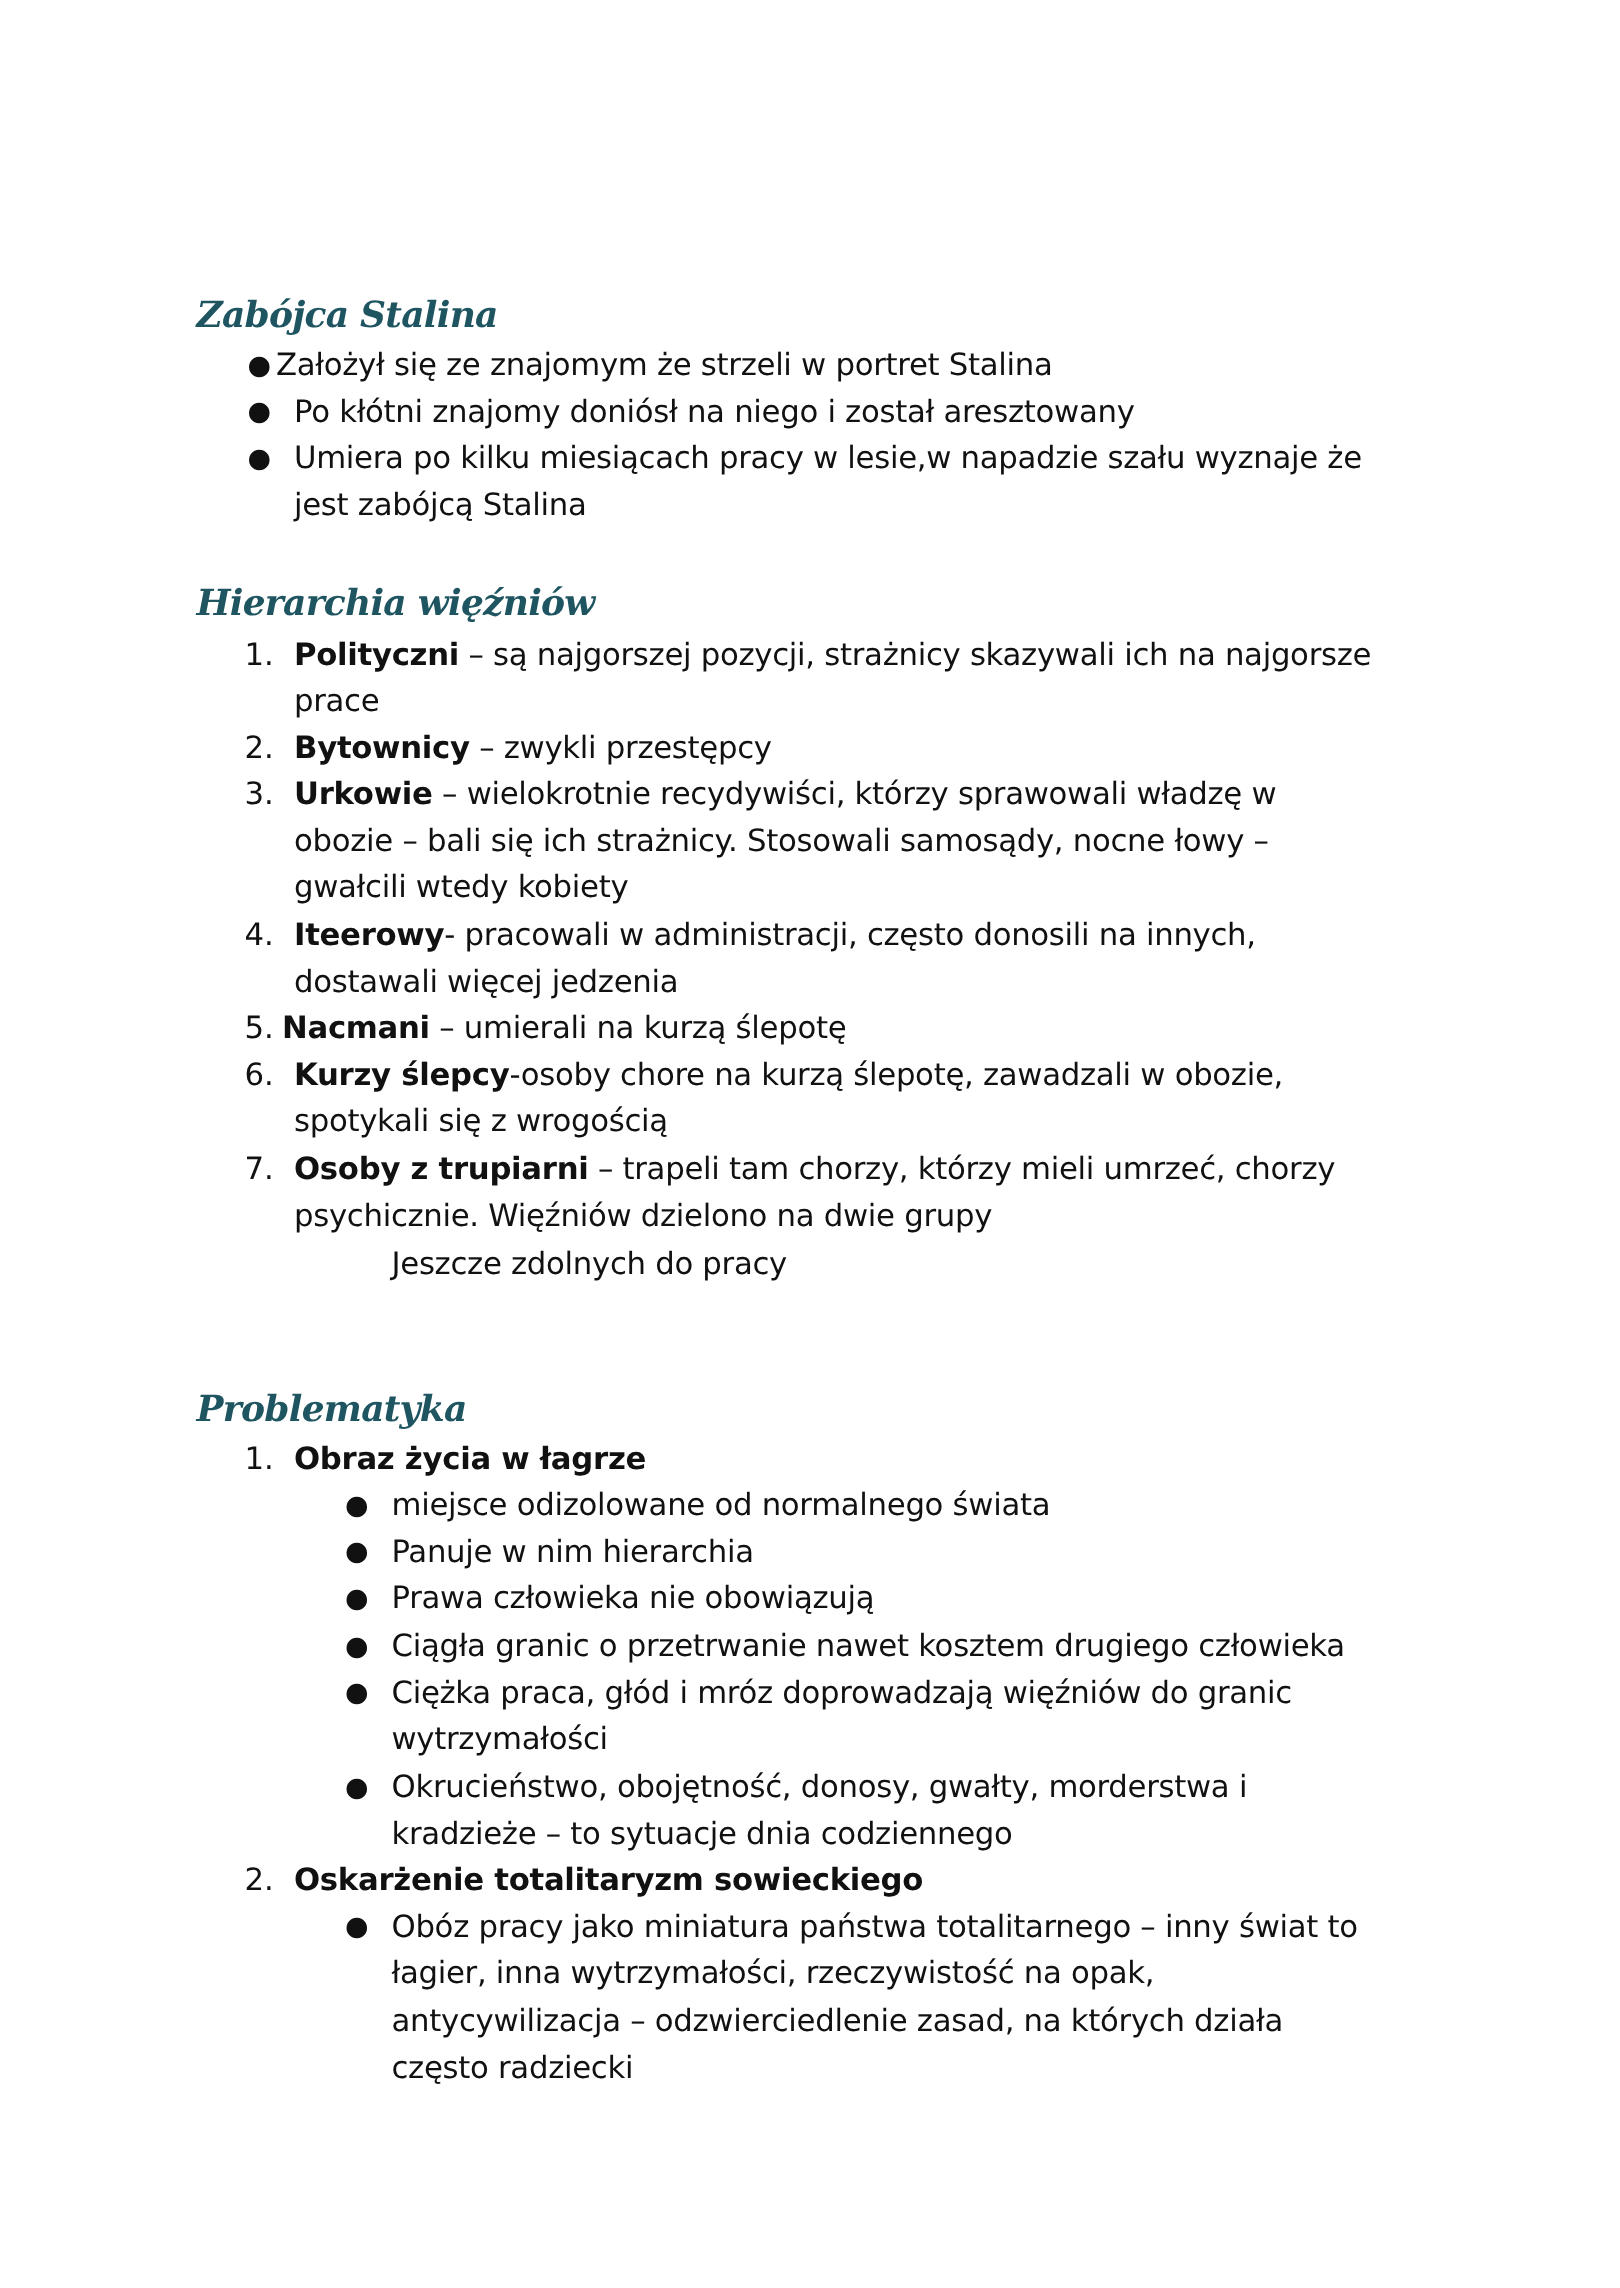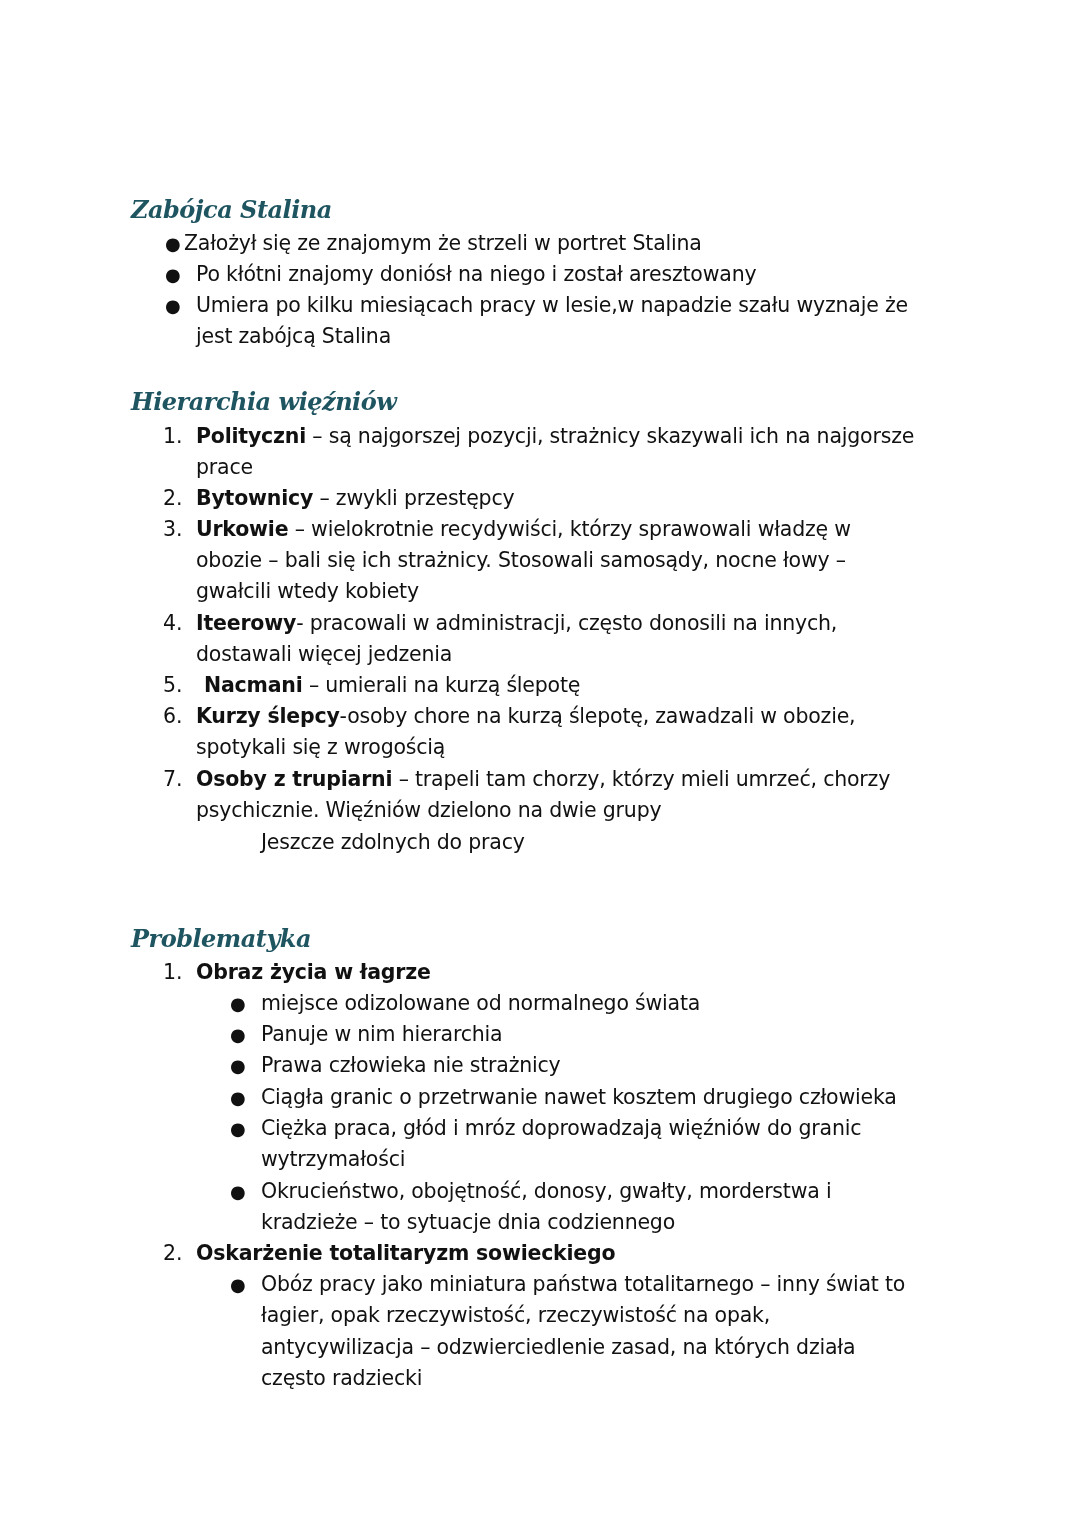--- a/index.html
+++ b/index.html
@@ -51,21 +51,21 @@
   <span class="num" style="left:163px;top:514px">3.</span>
   <span class="line" style="left:196px;top:514px"><b>Urkowie</b><span> – wielokrotnie recydywiści, którzy sprawowali władzę w</span></span>
   <span class="line" style="left:196px;top:545px">obozie – bali się ich strażnicy. Stosowali samosądy, nocne łowy –</span>
   <span class="line" style="left:196px;top:576px">gwałcili wtedy kobiety</span>
 
   <span class="num" style="left:163px;top:608px">4.</span>
   <span class="line" style="left:196px;top:608px"><b>Iteerowy</b><span>- pracowali w administracji, często donosili na innych,</span></span>
   <span class="line" style="left:196px;top:639px">dostawali więcej jedzenia</span>
 
   <span class="num" style="left:163px;top:670px">5.</span>
-  <span class="line" style="left:204px;top:670px"><b>Nacmani</b><span> – umierali na kurzą ślepotę</span></span>
+  <span class="line" style="left:188px;top:670px"><b>Nacmani</b><span> – umierali na kurzą ślepotę</span></span>
 
   <span class="num" style="left:163px;top:701px">6.</span>
   <span class="line" style="left:196px;top:701px"><b>Kurzy ślepcy</b><span>-osoby chore na kurzą ślepotę, zawadzali w obozie,</span></span>
   <span class="line" style="left:196px;top:732px">spotykali się z wrogością</span>
 
   <span class="num" style="left:163px;top:764px">7.</span>
   <span class="line" style="left:196px;top:764px"><b>Osoby z trupiarni</b><span> – trapeli tam chorzy, którzy mieli umrzeć, chorzy</span></span>
   <span class="line" style="left:196px;top:795px">psychicznie. Więźniów dzielono na dwie grupy</span>
 
   <span class="line" style="left:261px;top:827px">Jeszcze zdolnych do pracy</span>
@@ -75,35 +75,35 @@
   <span class="num" style="left:163px;top:957px">1.</span>
   <b class="line" style="left:196px;top:957px">Obraz życia w łagrze</b>
 
   <span class="bul" style="left:230px;top:988px">●</span>
   <span class="line" style="left:261px;top:988px">miejsce odizolowane od normalnego świata</span>
 
   <span class="bul" style="left:230px;top:1019px">●</span>
   <span class="line" style="left:261px;top:1019px">Panuje w nim hierarchia</span>
 
   <span class="bul" style="left:230px;top:1050px">●</span>
-  <span class="line" style="left:261px;top:1050px">Prawa człowieka nie strażnicy</span>
+  <span class="line" style="left:261px;top:1050px">Prawa człowieka nie obowiązują</span>
 
   <span class="bul" style="left:230px;top:1082px">●</span>
   <span class="line" style="left:261px;top:1082px">Ciągła granic o przetrwanie nawet kosztem drugiego człowieka</span>
 
   <span class="bul" style="left:230px;top:1113px">●</span>
   <span class="line" style="left:261px;top:1113px">Ciężka praca, głód i mróz doprowadzają więźniów do granic</span>
   <span class="line" style="left:261px;top:1144px">wytrzymałości</span>
 
   <span class="bul" style="left:230px;top:1176px">●</span>
   <span class="line" style="left:261px;top:1207px">kradzieże – to sytuacje dnia codziennego</span>
   <span class="line" style="left:261px;top:1176px">Okrucieństwo, obojętność, donosy, gwałty, morderstwa i</span>
 
   <span class="num" style="left:163px;top:1238px">2.</span>
   <b class="line" style="left:196px;top:1238px">Oskarżenie totalitaryzm sowieckiego</b>
 
   <span class="bul" style="left:230px;top:1269px">●</span>
   <span class="line" style="left:261px;top:1269px">Obóz pracy jako miniatura państwa totalitarnego – inny świat to</span>
-  <span class="line" style="left:261px;top:1300px">łagier, opak rzeczywistość, rzeczywistość na opak,</span>
+  <span class="line" style="left:261px;top:1300px">łagier, inna wytrzymałości, rzeczywistość na opak,</span>
   <span class="line" style="left:261px;top:1332px">antycywilizacja – odzwierciedlenie zasad, na których działa</span>
   <span class="line" style="left:261px;top:1363px">często radziecki</span>
 
 </div>
 
 </body></html>

